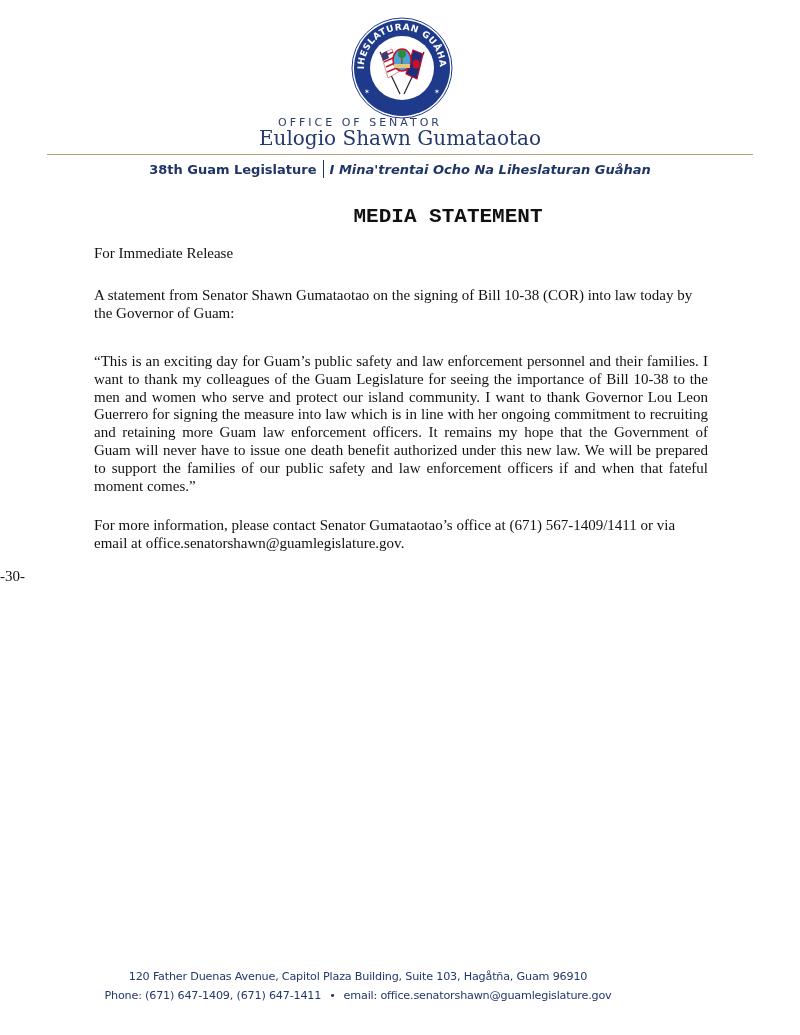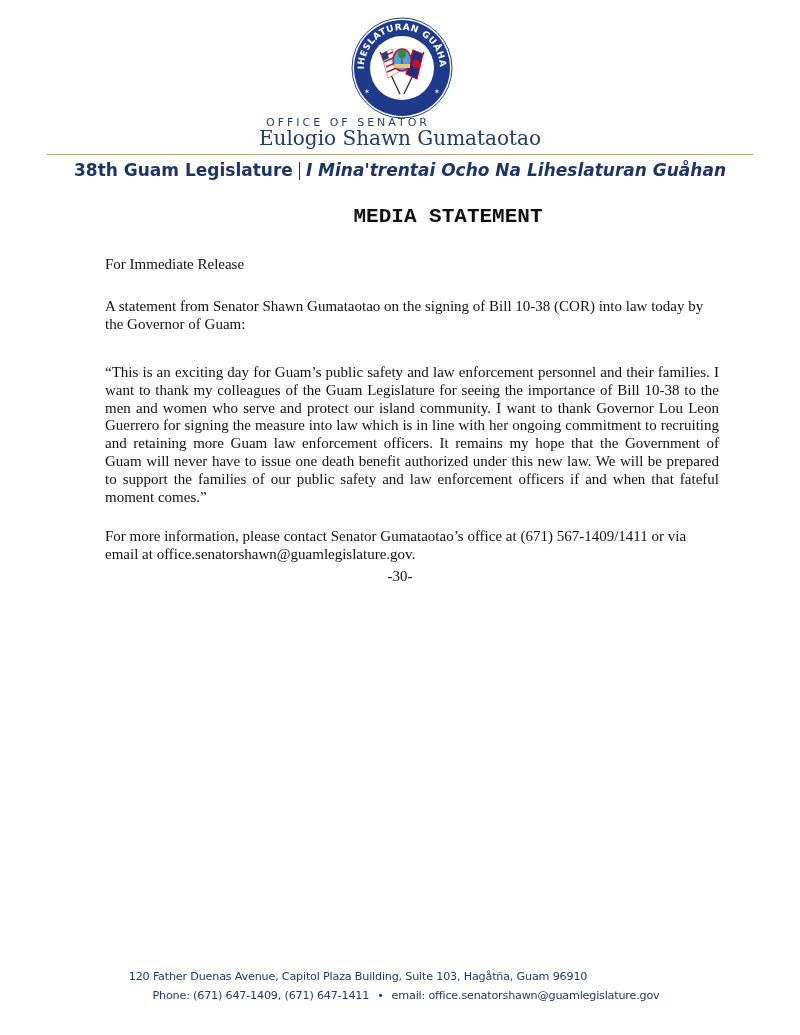--- a/index.html
+++ b/index.html
@@ -23,20 +23,21 @@
     .office-of {
       position: absolute;
       top: 116px;
       left: 0;
       width: 696px;
       text-align: center;
       font-family: "DejaVu Sans", sans-serif;
       font-size: 11px;
       letter-spacing: 3px;
       color: #2b3d6b;
+      padding-left: 12px;
     }
     .senator-name {
       position: absolute;
       top: 126px;
       left: 0;
       width: 800px;
       text-align: center;
       font-family: "DejaVu Serif", serif;
       font-size: 20px;
       color: #23386b;
@@ -49,21 +50,21 @@
       height: 0;
       border-top: 1.5px solid #b8a179;
     }
     .legislature-line {
       position: absolute;
       top: 160px;
       left: 0;
       width: 800px;
       text-align: center;
       font-family: "DejaVu Sans", sans-serif;
-      font-size: 17px;
+      font-size: 13px;
       color: #1f3566;
       font-weight: bold;
       white-space: nowrap;
     }
     .legislature-line .sep {
       display: inline-block;
       width: 1px;
       height: 18px;
       background: #1f3566;
       vertical-align: -4px;
@@ -86,52 +87,51 @@
       padding-left: 48px;
     }
     .body-text {
       position: absolute;
       left: 93px;
       width: 614px;
       font-family: "Liberation Serif", serif;
       font-size: 15px;
       line-height: 17.8px;
       color: #111;
-      margin: 12px;
+      margin: 1px;
     }
     .justify {
       text-align: justify;
     }
     .release { top: 244px; }
     .intro { top: 286px; }
     .quote { top: 352px; font-family: Liberation Serif, serif; }
     .contact { top: 516px; }
     .end-mark {
       position: absolute;
       top: 568px;
       left: 0;
       width: 800px;
-      text-align: center;
       font-family: "Liberation Serif", serif;
       font-size: 15px;
       color: #111;
     }
     .footer-address, .footer-contact {
       position: absolute;
       left: 0;
       width: 716px;
       text-align: center;
       font-family: "DejaVu Sans", sans-serif;
       font-size: 11.2px;
       color: #23386b;
       white-space: nowrap;
       letter-spacing: -0.2px;
     }
     .footer-address { top: 970px; }
-    .footer-contact { top: 989px; padding-left: 48px; }
+    .footer-contact { top: 989px; }
     .footer-contact .bullet { margin: 0 8px; }
   </style>
 </head>
 <body>
 
 <div class="seal">
   <svg width="104" height="104" viewBox="0 0 104 104">
     <defs>
       <path id="ringTop" d="M 14 52 A 38 38 0 0 1 90 52"></path>
       <path id="ringBottom" d="M 22 58 A 31 31 0 0 0 82 58"></path>

